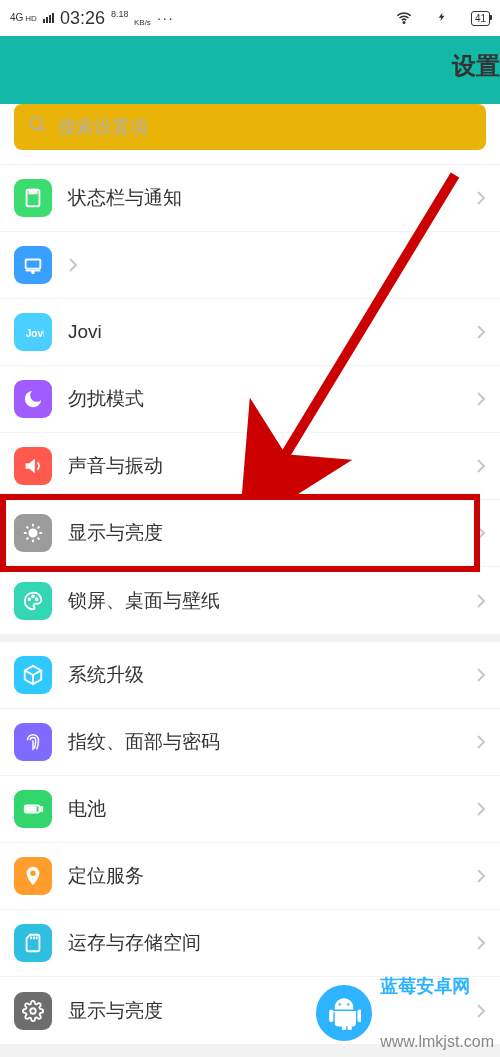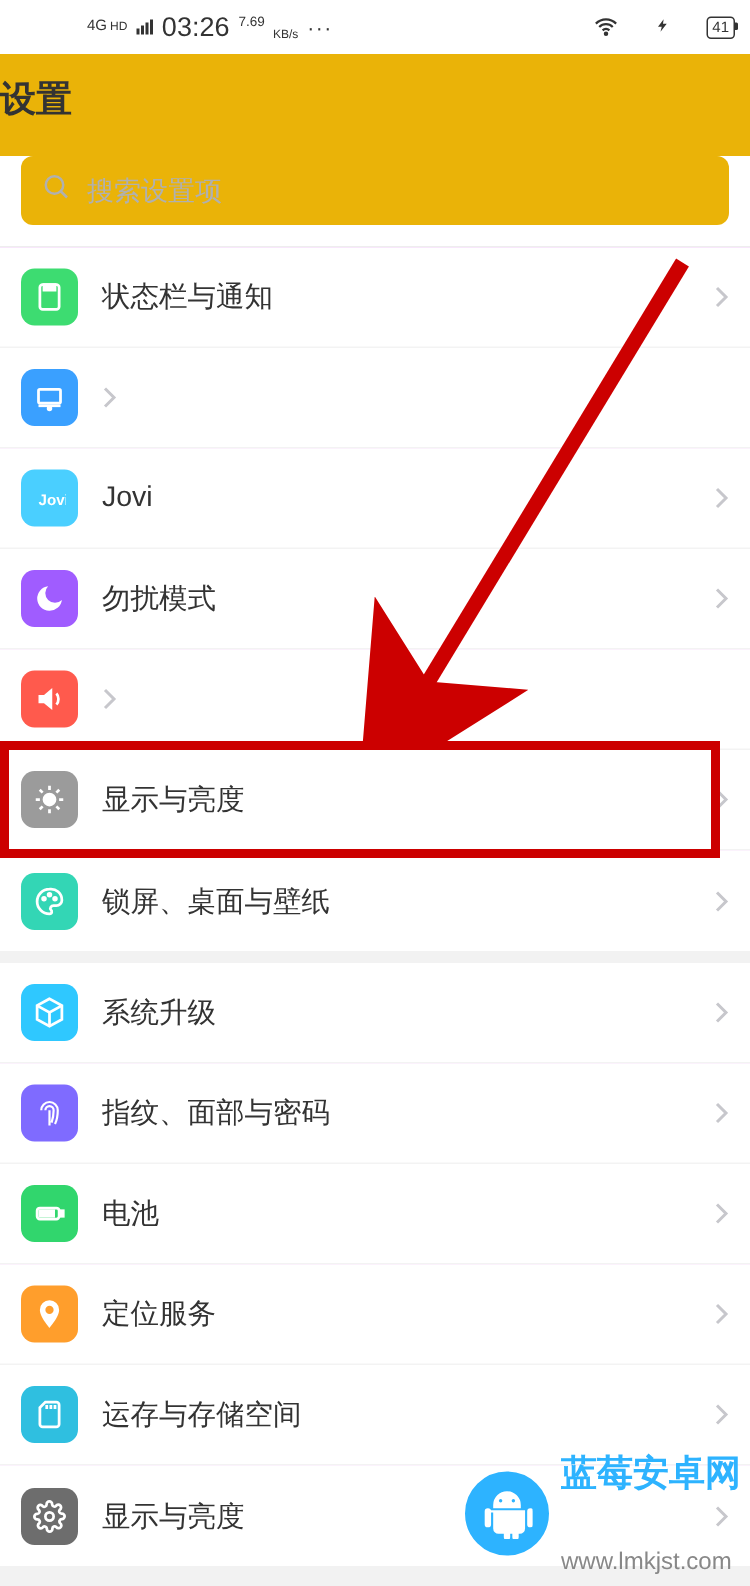--- a/index.html
+++ b/index.html
@@ -17,60 +17,60 @@
       height: 36px;
       background: #fff;
       display: flex;
       justify-content: space-between;
       align-items: center;
       padding: 0 10px;
       font-size: 14px;
       font-weight: 500;
     }
     .status-left { display:flex; align-items:center; gap:6px; }
-    .signal-group { display:flex; align-items: baseline; gap:2px;margin-left:48px; }
+    .signal-group { display:flex; align-items: baseline; gap:2px; }
     .signal-4g { font-size:10px; line-height:1; }
     .signal-hd { font-size:8px; vertical-align: super; }
     .signal-bars { display:flex; align-items:flex-end; gap:1px; }
     .signal-bars span { width:2px; background:#333; display:inline-block; }
     .signal-bars span:nth-child(1){height:4px;}
     .signal-bars span:nth-child(2){height:6px;}
     .signal-bars span:nth-child(3){height:8px;}
     .signal-bars span:nth-child(4){height:10px;}
     .clock { font-size:18px; font-weight:400; }
     .netspeed { font-size:9px; line-height:1; }
     .kbps { font-size:8px;margin-left:23px; }
     .dots { font-size:14px; letter-spacing:1px; }
     .status-right { display:flex; align-items:center; gap:24px; }
     .wifi-icon svg, .battery svg { display:block; }
     .battery-wrap { border:1.5px solid #333; border-radius:3px; padding:1px 3px; font-size:10px; position:relative; display:flex; align-items:center; gap:1px;}
     .battery-wrap::after{content:"";position:absolute;right:-3px;top:3px;width:2px;height:5px;background:#333;border-radius:0 1px 1px 0;}
     .bolt{font-size:10px;}
     
-    .page-title-wrap { background:#eab308; text-align:left; padding: 14px 0 22px 0; }
+    .page-title-wrap { background:#14b8a6; text-align:right; padding: 14px 0 22px 0; }
     .page-title { font-size: 24px; font-weight:600; }
     
     .search-wrap { background:#fff; padding: 0 14px 14px 14px; border-bottom:1px solid #eee; }
     .search-box {
       background:#eab308;
       border-radius: 8px;
       height: 46px;
       display:flex;
       align-items:center;
       padding: 0 14px;
       gap:10px;
       color:#b0b0b0;
       font-size:18px;
     }
     .search-box input {
       border:none; background:transparent; outline:none; font-size:18px; width:100%; color:#333;
     }
     .search-box input::placeholder{color:#b0b0b0;}
     
-    .group { background:#f0abfc; margin-top:8px; }
+    .group { background:#b91c1c; margin-top:8px; }
     .group:first-of-type{margin-top:0;}
     .row {
       display:flex;
       align-items:center;
       height: 67px;
       padding: 0 14px;
       gap: 16px;
       border-bottom:1px solid #f3f3f3;
       background:#fff;
       font-size: 19px;
@@ -113,41 +113,41 @@
       z-index:6;
     }
     .wm-droid{
       width:60px;height:60px;border-radius:50%;
       background:#2db3ff;
       display:flex;align-items:center;justify-content:center;
       border:2px solid #fff;
       flex:0 0 60px;
     }
     .wm-text{ text-align:left; color:#2db3ff;}
-    .wm-text .t1{ font-size:24px; font-weight:700;}
+    .wm-text .t1{ font-size:18px; font-weight:700;}
     .wm-text .t2{ font-size:16px; color:#888;margin-top:35px;}
   </style>
 </head>
 <body>
 
 <div class="status-bar">
   <div class="status-left">
     <div class="signal-group">
       <span class="signal-4g">4G</span>
         <span class="signal-hd">HD</span>
     </div>
     <div class="signal-bars">
         <span></span>
         <span></span>
         <span></span>
         <span></span>
       </div>
     <span class="clock">03:26</span>
     <span style="display:flex;flex-direction:column;line-height:1;">
-      <span class="netspeed">7.69</span>
+      <span class="netspeed">8.18</span>
       <span class="kbps">KB/s</span>
     </span>
     <span class="dots">···</span>
   </div>
   <div class="status-right">
     <span class="wifi-icon">
       <svg viewBox="0 0 24 24" width="18" height="18" fill="none" stroke="#333" stroke-width="2">
           <path d="M3 9c5-5 13-5 18 0"></path>
           <path d="M6 12c3.3-3.3 8.7-3.3 12 0"></path>
           <path d="M9 15c1.7-1.7 4.3-1.7 6 0"></path>
@@ -237,20 +237,21 @@
           </svg>
         </div>
       </div>
       <div class="row">
         <div class="icon-box" style="background: rgb(255, 90, 77);">
           <svg viewBox="0 0 24 24" fill="#fff">
             <path d="M4 9v6h4l6 5V4L8 9H4z"></path>
             <path d="M17 8c2 2 2 6 0 8" fill="none" stroke="#fff" stroke-width="2"></path>
           </svg>
         </div>
+        <div class="row-label">声音与振动</div>
         <div class="chev">
           <svg viewBox="0 0 10 16" fill="none" stroke="#c7c7cc" stroke-width="2">
             <path d="m2 2 6 6-6 6"></path>
           </svg>
         </div>
       </div>
       <div class="row">
         <div class="icon-box" style="background: rgb(155, 155, 155);">
           <svg viewBox="0 0 24 24" fill="none" stroke="#fff" stroke-width="2">
             <circle cx="12" cy="12" r="4" fill="#fff"></circle>

